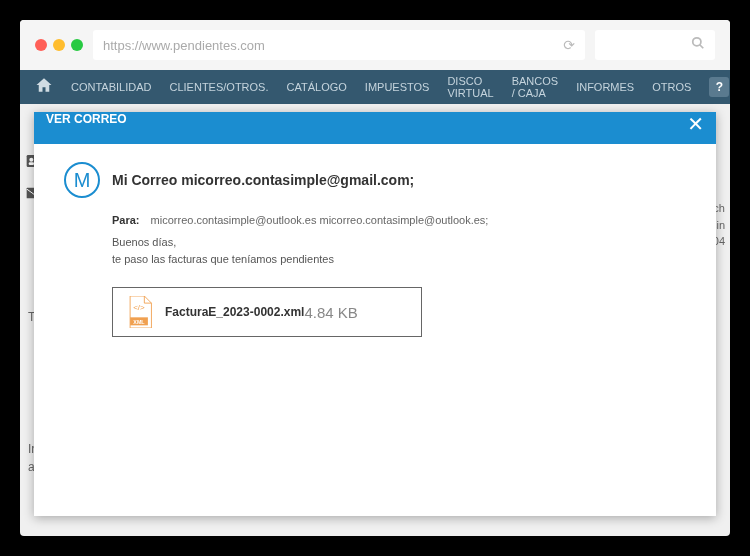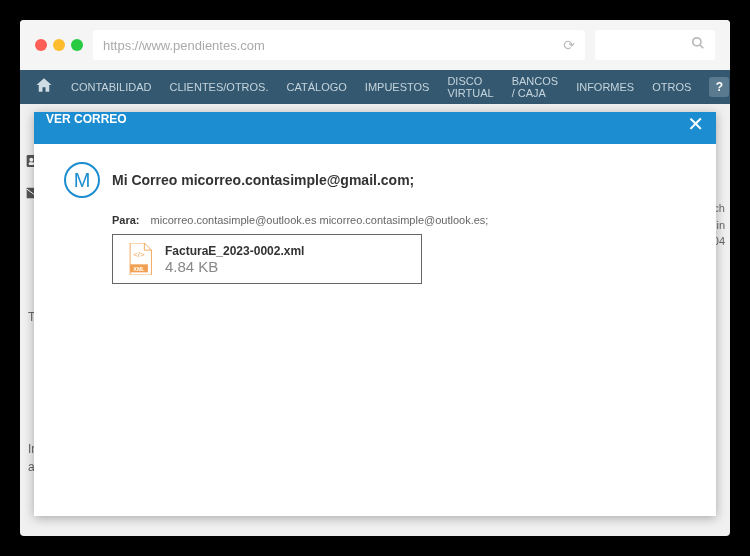--- a/index.html
+++ b/index.html
@@ -231,21 +231,22 @@
     .att-icon {
       width: 28px;
       height: 32px;
       display: flex;
       align-items: center;
       justify-content: center;
     }
     .att-icon svg { width: 100%; height: 100%; }
     .att-info {
       display: flex;
-      flex-direction: column;
+      flex-direction: row;
+      align-items: center;
     }
     .att-name {
       font-size: 12px;
       color: #333;
       font-weight: bold;
     }
     .att-size {
       font-size: 15px;
       color: #888;
     }
@@ -337,20 +338,24 @@
           <span>M</span>
         </div>
         <div class="sender-info">Mi Correo micorreo.contasimple@gmail.com;</div>
       </div>
 
       <div class="recipients">
         <strong>Para:</strong>
         <span>micorreo.contasimple@outlook.es micorreo.contasimple@outlook.es;</span>
       </div>
 
+      <div class="email-body">
+        <div>Buenos días,</div>
+        <div>te paso las facturas que teníamos pendientes</div>
+      </div>
 
       <div class="attachments">
         <div class="attachment">
           <div class="att-icon">
             <svg viewBox="0 0 28 36">
                 <path d="M4 0h16l8 8v28H4z" fill="#fff" stroke="#f0a050" stroke-width="1"></path>
                 <path d="M20 0v8h8" fill="none" stroke="#f0a050"></path>
                 <text x="14" y="16" text-anchor="middle" fill="#f0a050" font-size="9" font-family="monospace">&lt;/&gt;</text>
                 <rect x="4" y="24" width="20" height="9" fill="#f0a050"></rect>
                 <text x="14" y="31" text-anchor="middle" fill="#fff" font-size="6" font-weight="bold">XML</text>

